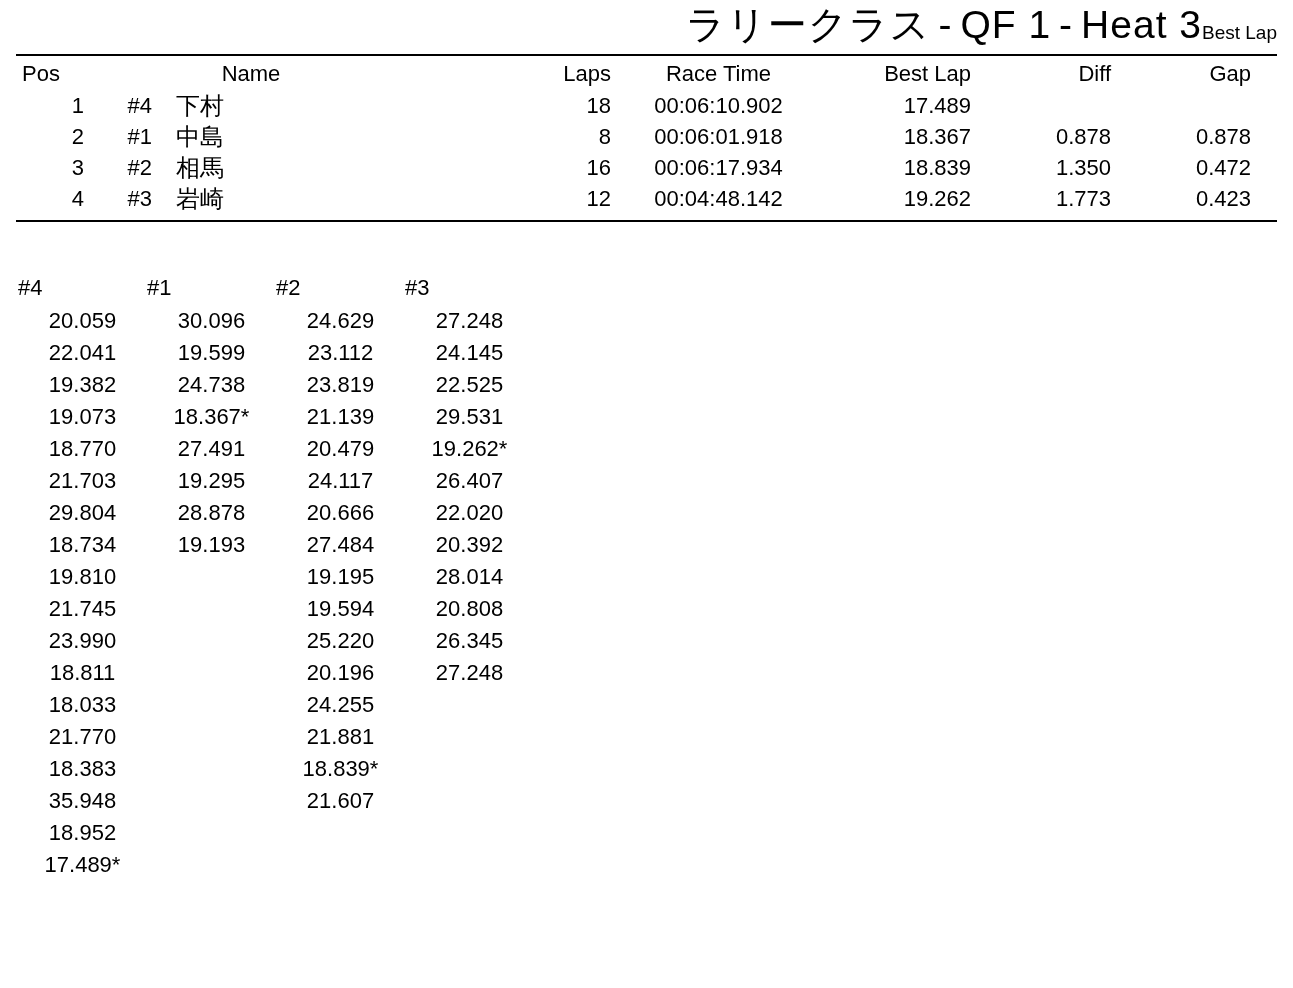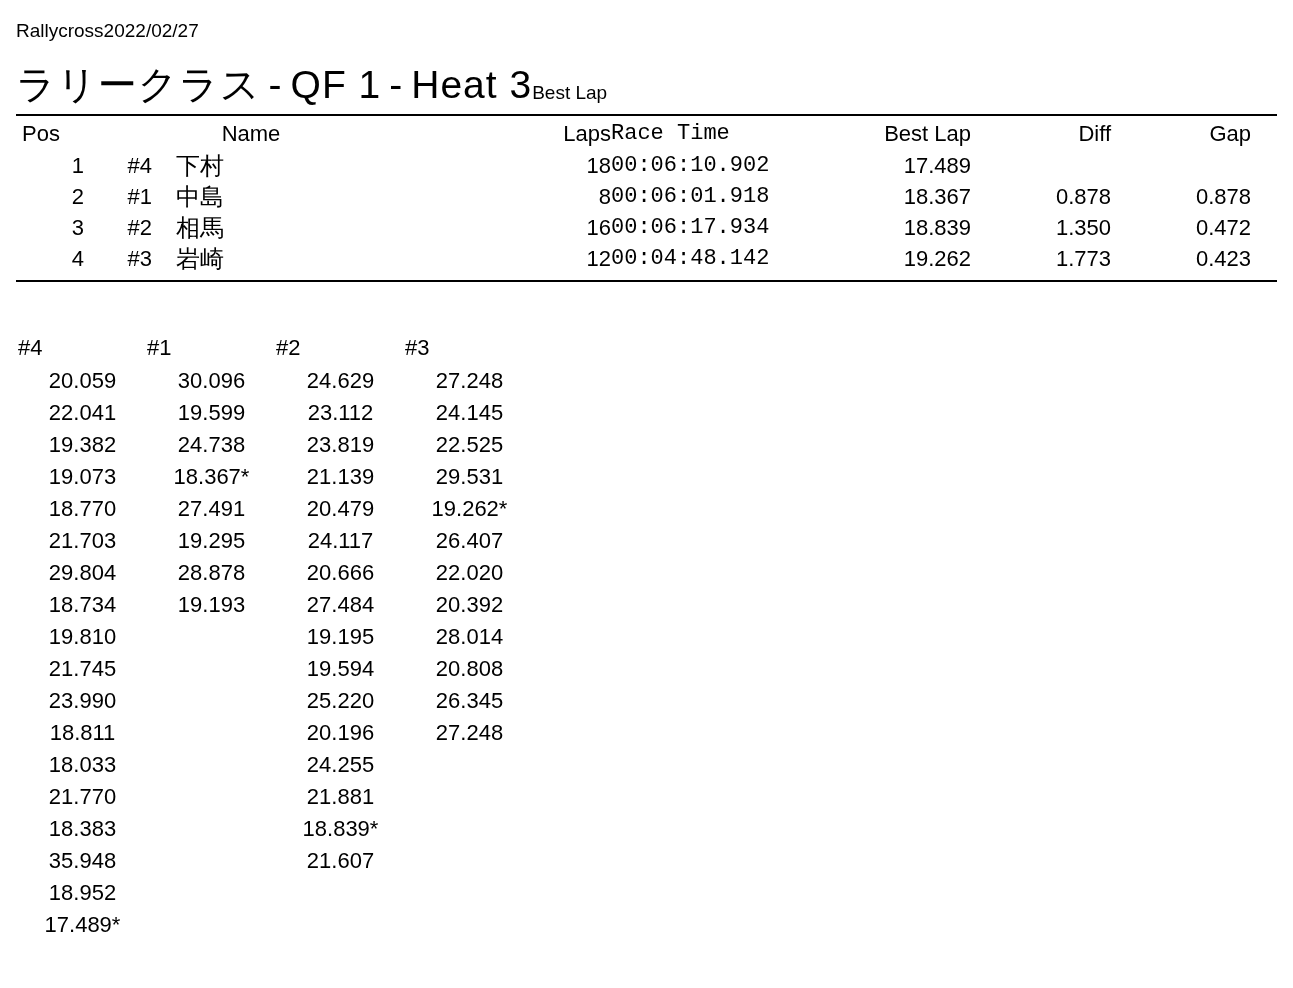--- a/index.html
+++ b/index.html
@@ -27,22 +27,22 @@
   .event-line {
     font-size: 19px;
     line-height: 22px;
     padding-top: 20px;
     letter-spacing: 0px;
     white-space: nowrap;
   }
   .title-row {
     display: flex;
     align-items: flex-end;
-    justify-content: flex-start;
-    margin-top: 20px;
+    justify-content: flex-end;
+    margin-top: 2px;
   }
   .title {
     font-size: 39px;
     line-height: 46px;
     white-space: nowrap;
     letter-spacing: 1px;
   }
   .title .sep {
     padding: 0 8px;
   }
@@ -73,21 +73,21 @@
   }
   table.results td {
     padding: 0;
     white-space: nowrap;
   }
   .c-pos   { width: 62px;  text-align: right; }
   .c-num   { width: 68px;  text-align: right; padding-right: 6px !important;}
   .c-name  { width: 150px; text-align: left;  padding-left: 18px !important;}
   .c-blank { width: 190px; }
   .c-laps  { width: 95px;  text-align: right; margin-top: 34px; }
-  .c-race  { width: 215px; text-align: left; font-family: Liberation Mono, monospace; }
+  .c-race  { width: 215px; text-align: center; }
   .c-best  { width: 145px; text-align: right; }
   .c-diff  { width: 140px; text-align: right; }
   .c-gap   { width: 140px; text-align: right; }
   .c-ave   { width: 140px; text-align: right; }
 
   th.c-pos  { text-align: left; padding-left: 6px !important;}
   th.c-name { text-align: center; }
   .name-cell { font-size: 24px; }
 
   
@@ -112,21 +112,20 @@
     line-height: 32px;
     white-space: nowrap;
     text-align: center;
   }
 </style>
 </head>
 <body>
 
 <div class="page">
 
-  <div class="event-line">Rallycross2022/02/27</div>
 
   <div class="title-row">
     <div class="title">
       <span>ラリークラス</span><span class="sep">-</span><span>QF 1</span><span class="sep">-</span><span>Heat 3</span>
     </div>
     <div class="best-lap-label">Best Lap</div>
   </div>
 
   <hr class="rule">
 

